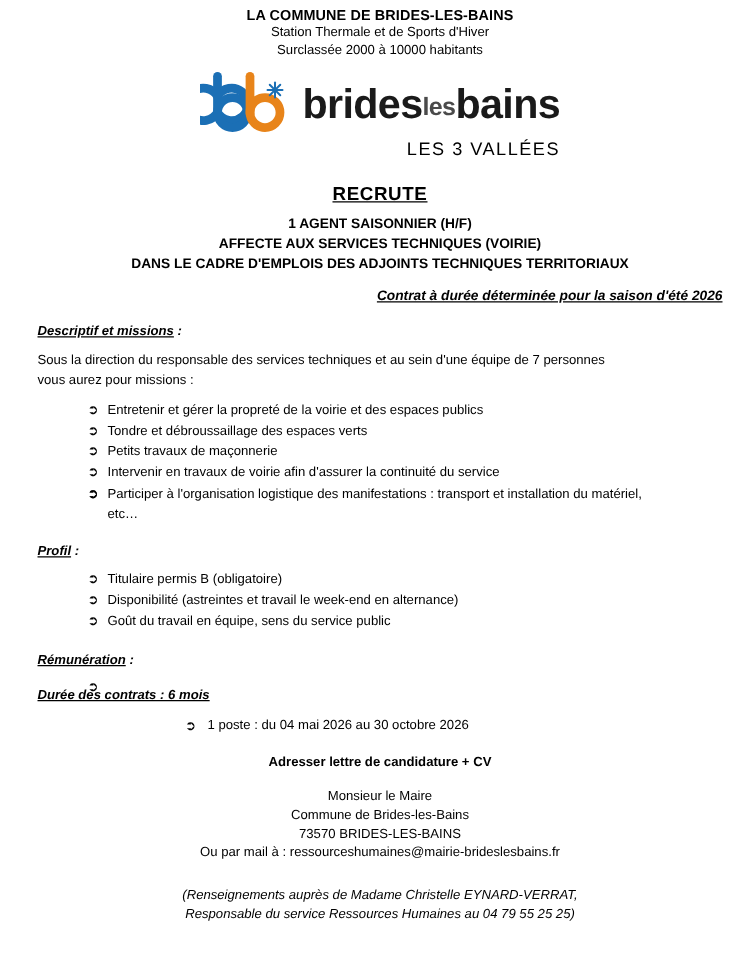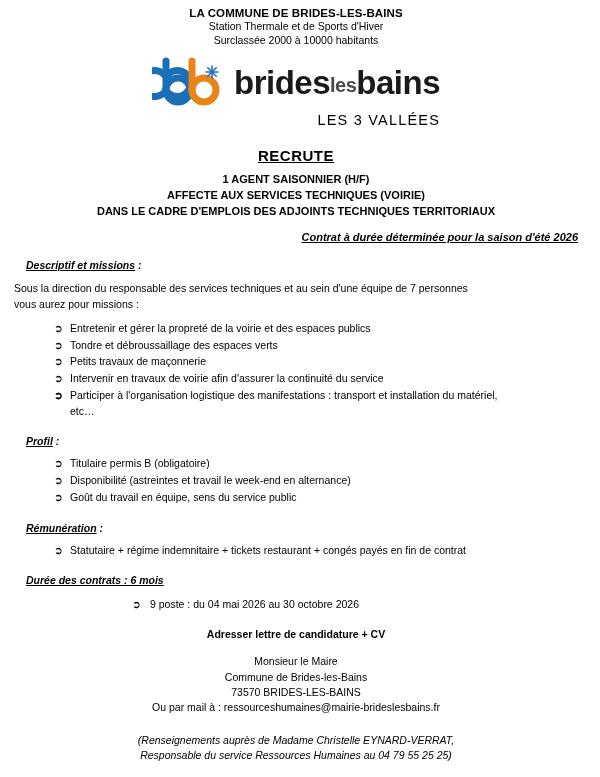--- a/index.html
+++ b/index.html
@@ -13,21 +13,21 @@
     font-family: "Liberation Sans", sans-serif;
     color: #000000;
     font-size: 10px;
     overflow: hidden;
   }
   .page {
     width: 600px;
     height: 777px;
     position: relative;
     box-sizing: border-box;
-    padding: 6px 22px 0 14px;
+    padding: 6px 22px 0 30px;
   }
   .header-block {
     text-align: center;
     line-height: 1.25;
   }
   .header-line1 {
     font-size: 11.5px;
     font-weight: bold;
     letter-spacing: 0.1px;
   }
@@ -103,21 +103,20 @@
     font-size: 11px;
     text-decoration: underline;
     margin-top: 12px;
   }
 
   .section-title {
     font-weight: bold;
     font-style: italic;
     font-size: 10.5px;
     margin-top: 16px;
-    margin-left: 12px;
   }
   .section-title u {
     text-decoration: underline;
   }
   .intro {
     margin-top: 10px;
     margin-left: 0;
     font-size: 10.5px;
     line-height: 1.45;
   }
@@ -252,28 +251,28 @@
 
   <ul class="bullets">
     <li><span class="bl">➲</span><span>Titulaire permis B (obligatoire)</span></li>
     <li><span class="bl">➲</span><span>Disponibilité (astreintes et travail le week-end en alternance)</span></li>
     <li><span class="bl">➲</span><span>Goût du travail en équipe, sens du service public</span></li>
   </ul>
 
   <div class="section-title"><u>Rémunération</u><span> :</span></div>
 
   <ul class="bullets remu-list">
-    <li><span class="bl">➲</span><span>Statutaire + régime indemnitaire + tickets restaurant + congés payés en fin de contrat</span></li>
+    <li><span class="bl">➲</span></li>
   </ul>
 
   <div class="section-title"><u>Durée des contrats : 6 mois</u></div>
 
   <div class="duree-row">
     <span class="bl">➲</span>
-    <span>9 poste : du 04 mai 2026 au 30 octobre 2026</span>
+    <span>1 poste : du 04 mai 2026 au 30 octobre 2026</span>
   </div>
 
   <div class="adresser">Adresser lettre de candidature + CV</div>
 
   <div class="addr-block">
     <div>Monsieur le Maire</div>
     <div>Commune de Brides-les-Bains</div>
     <div>73570 BRIDES-LES-BAINS</div>
     <div>Ou par mail à : ressourceshumaines@mairie-brideslesbains.fr</div>
   </div>

